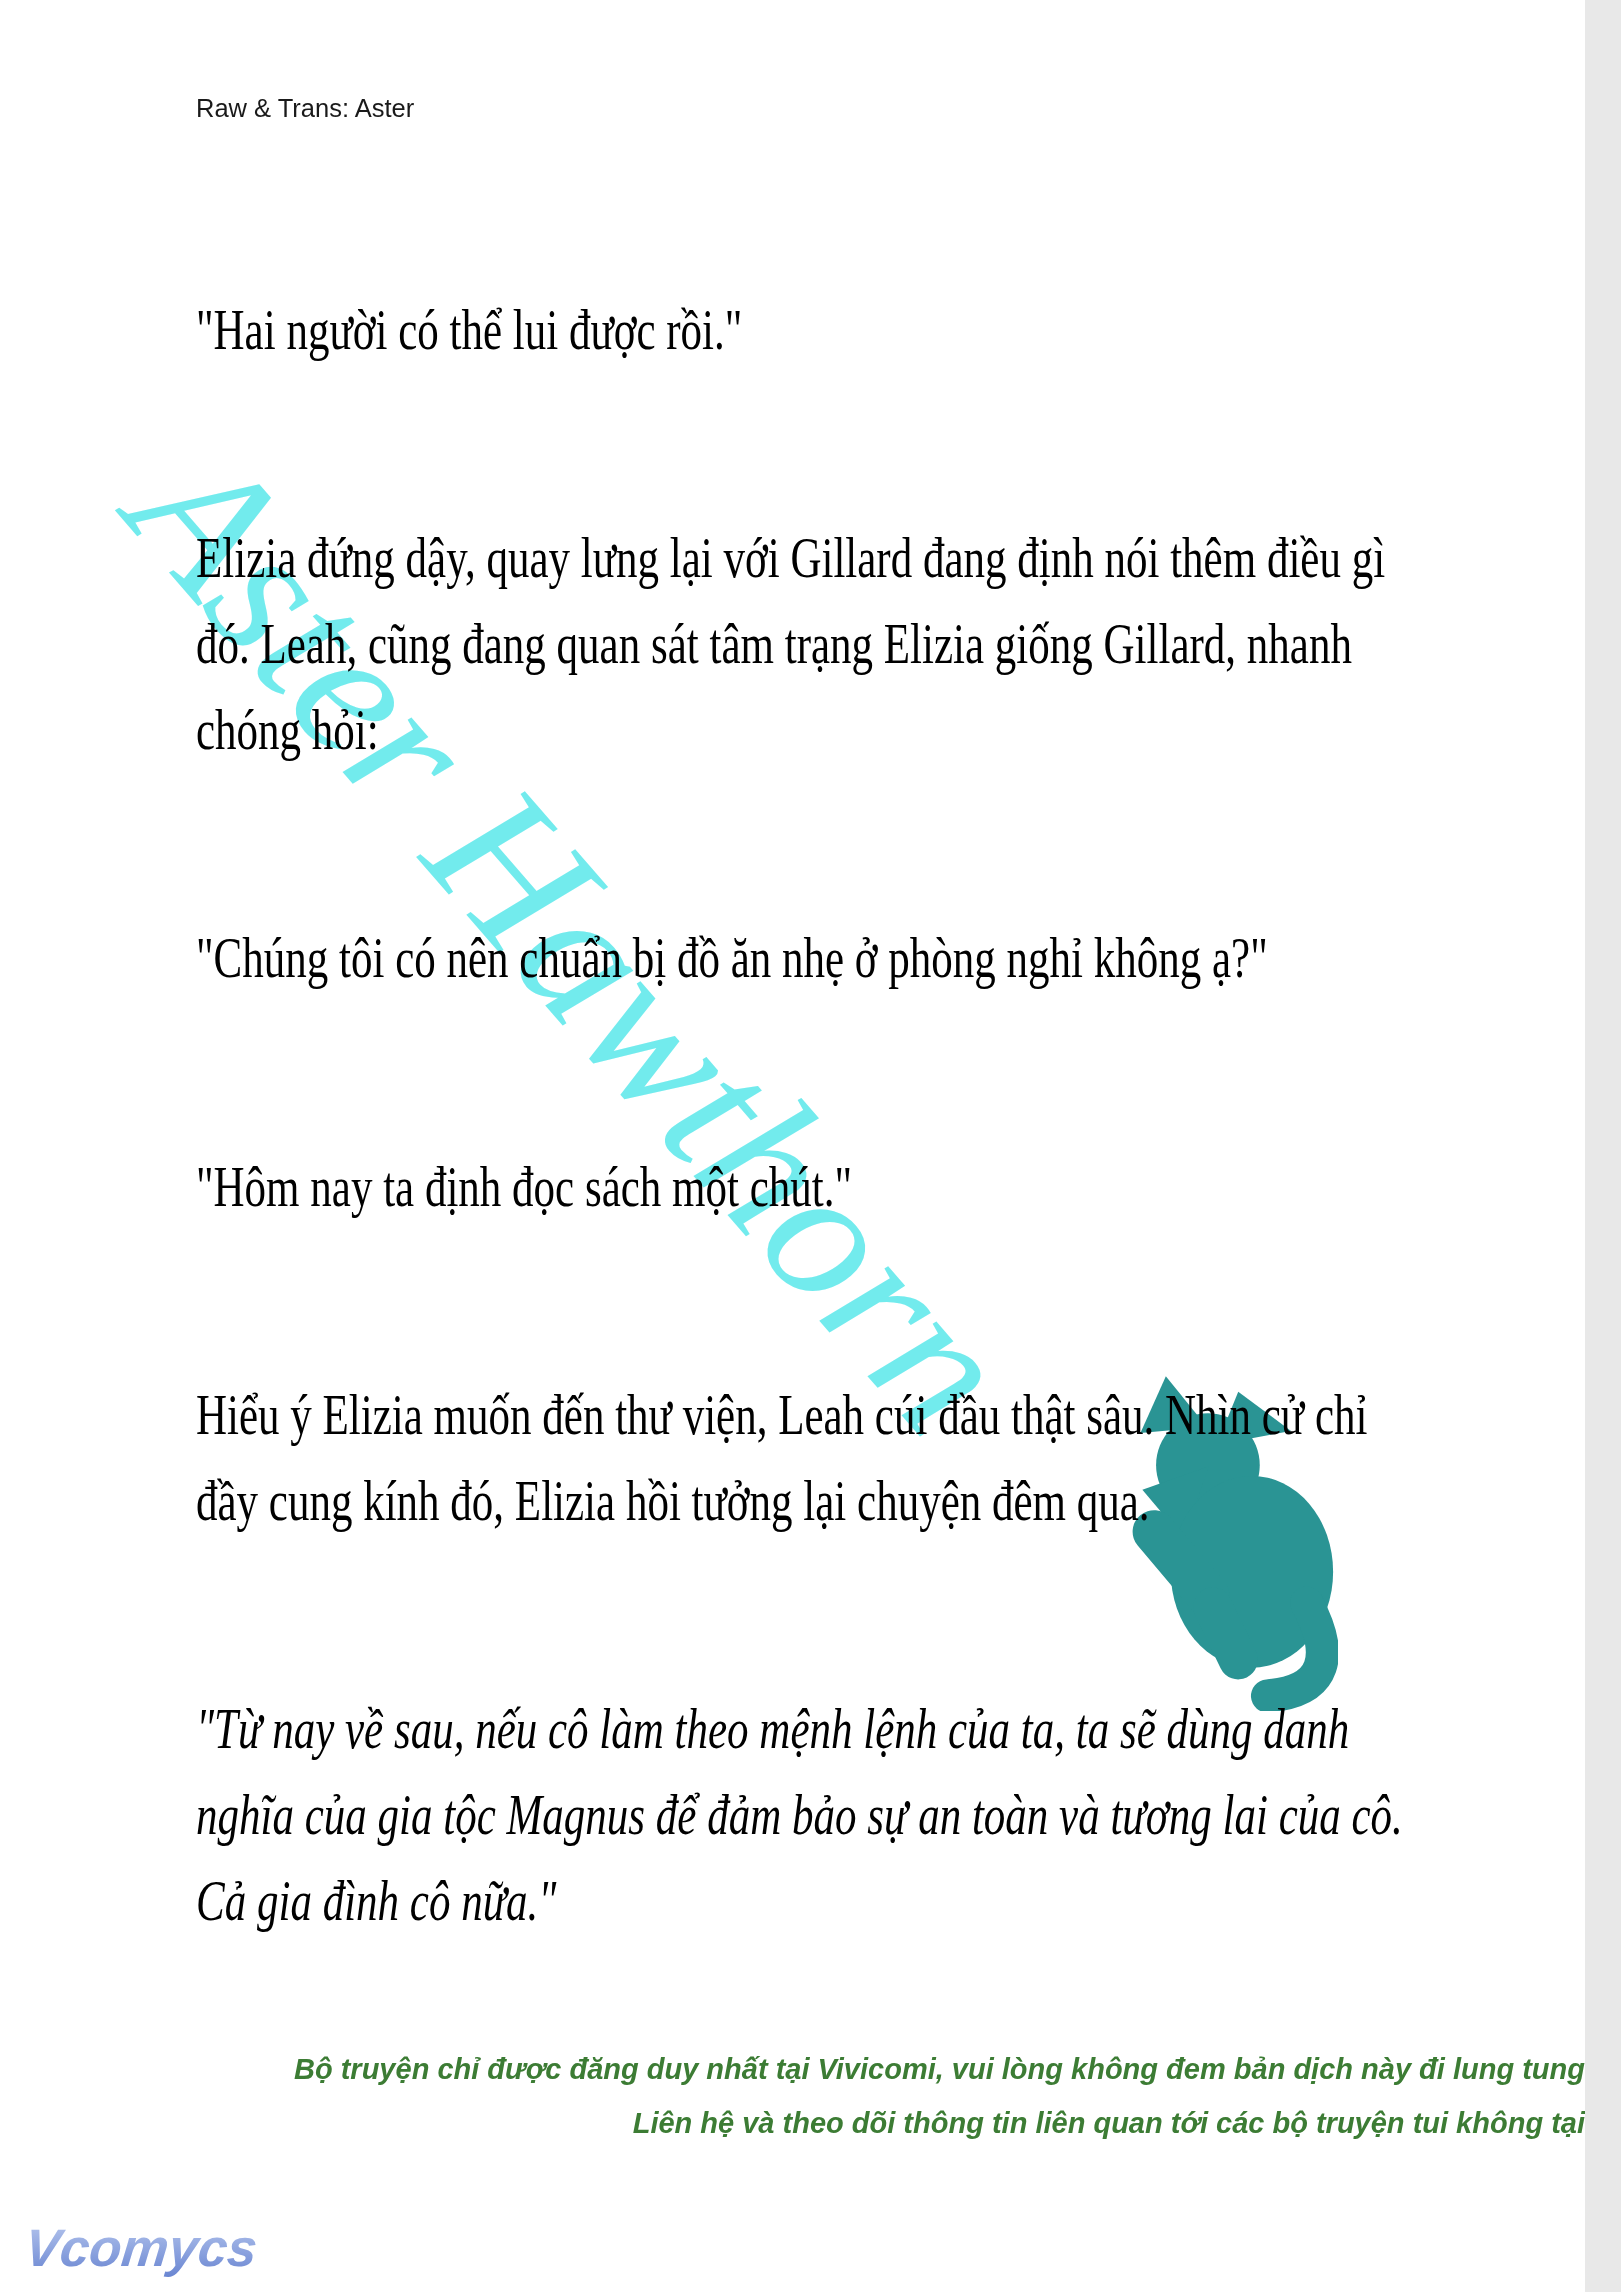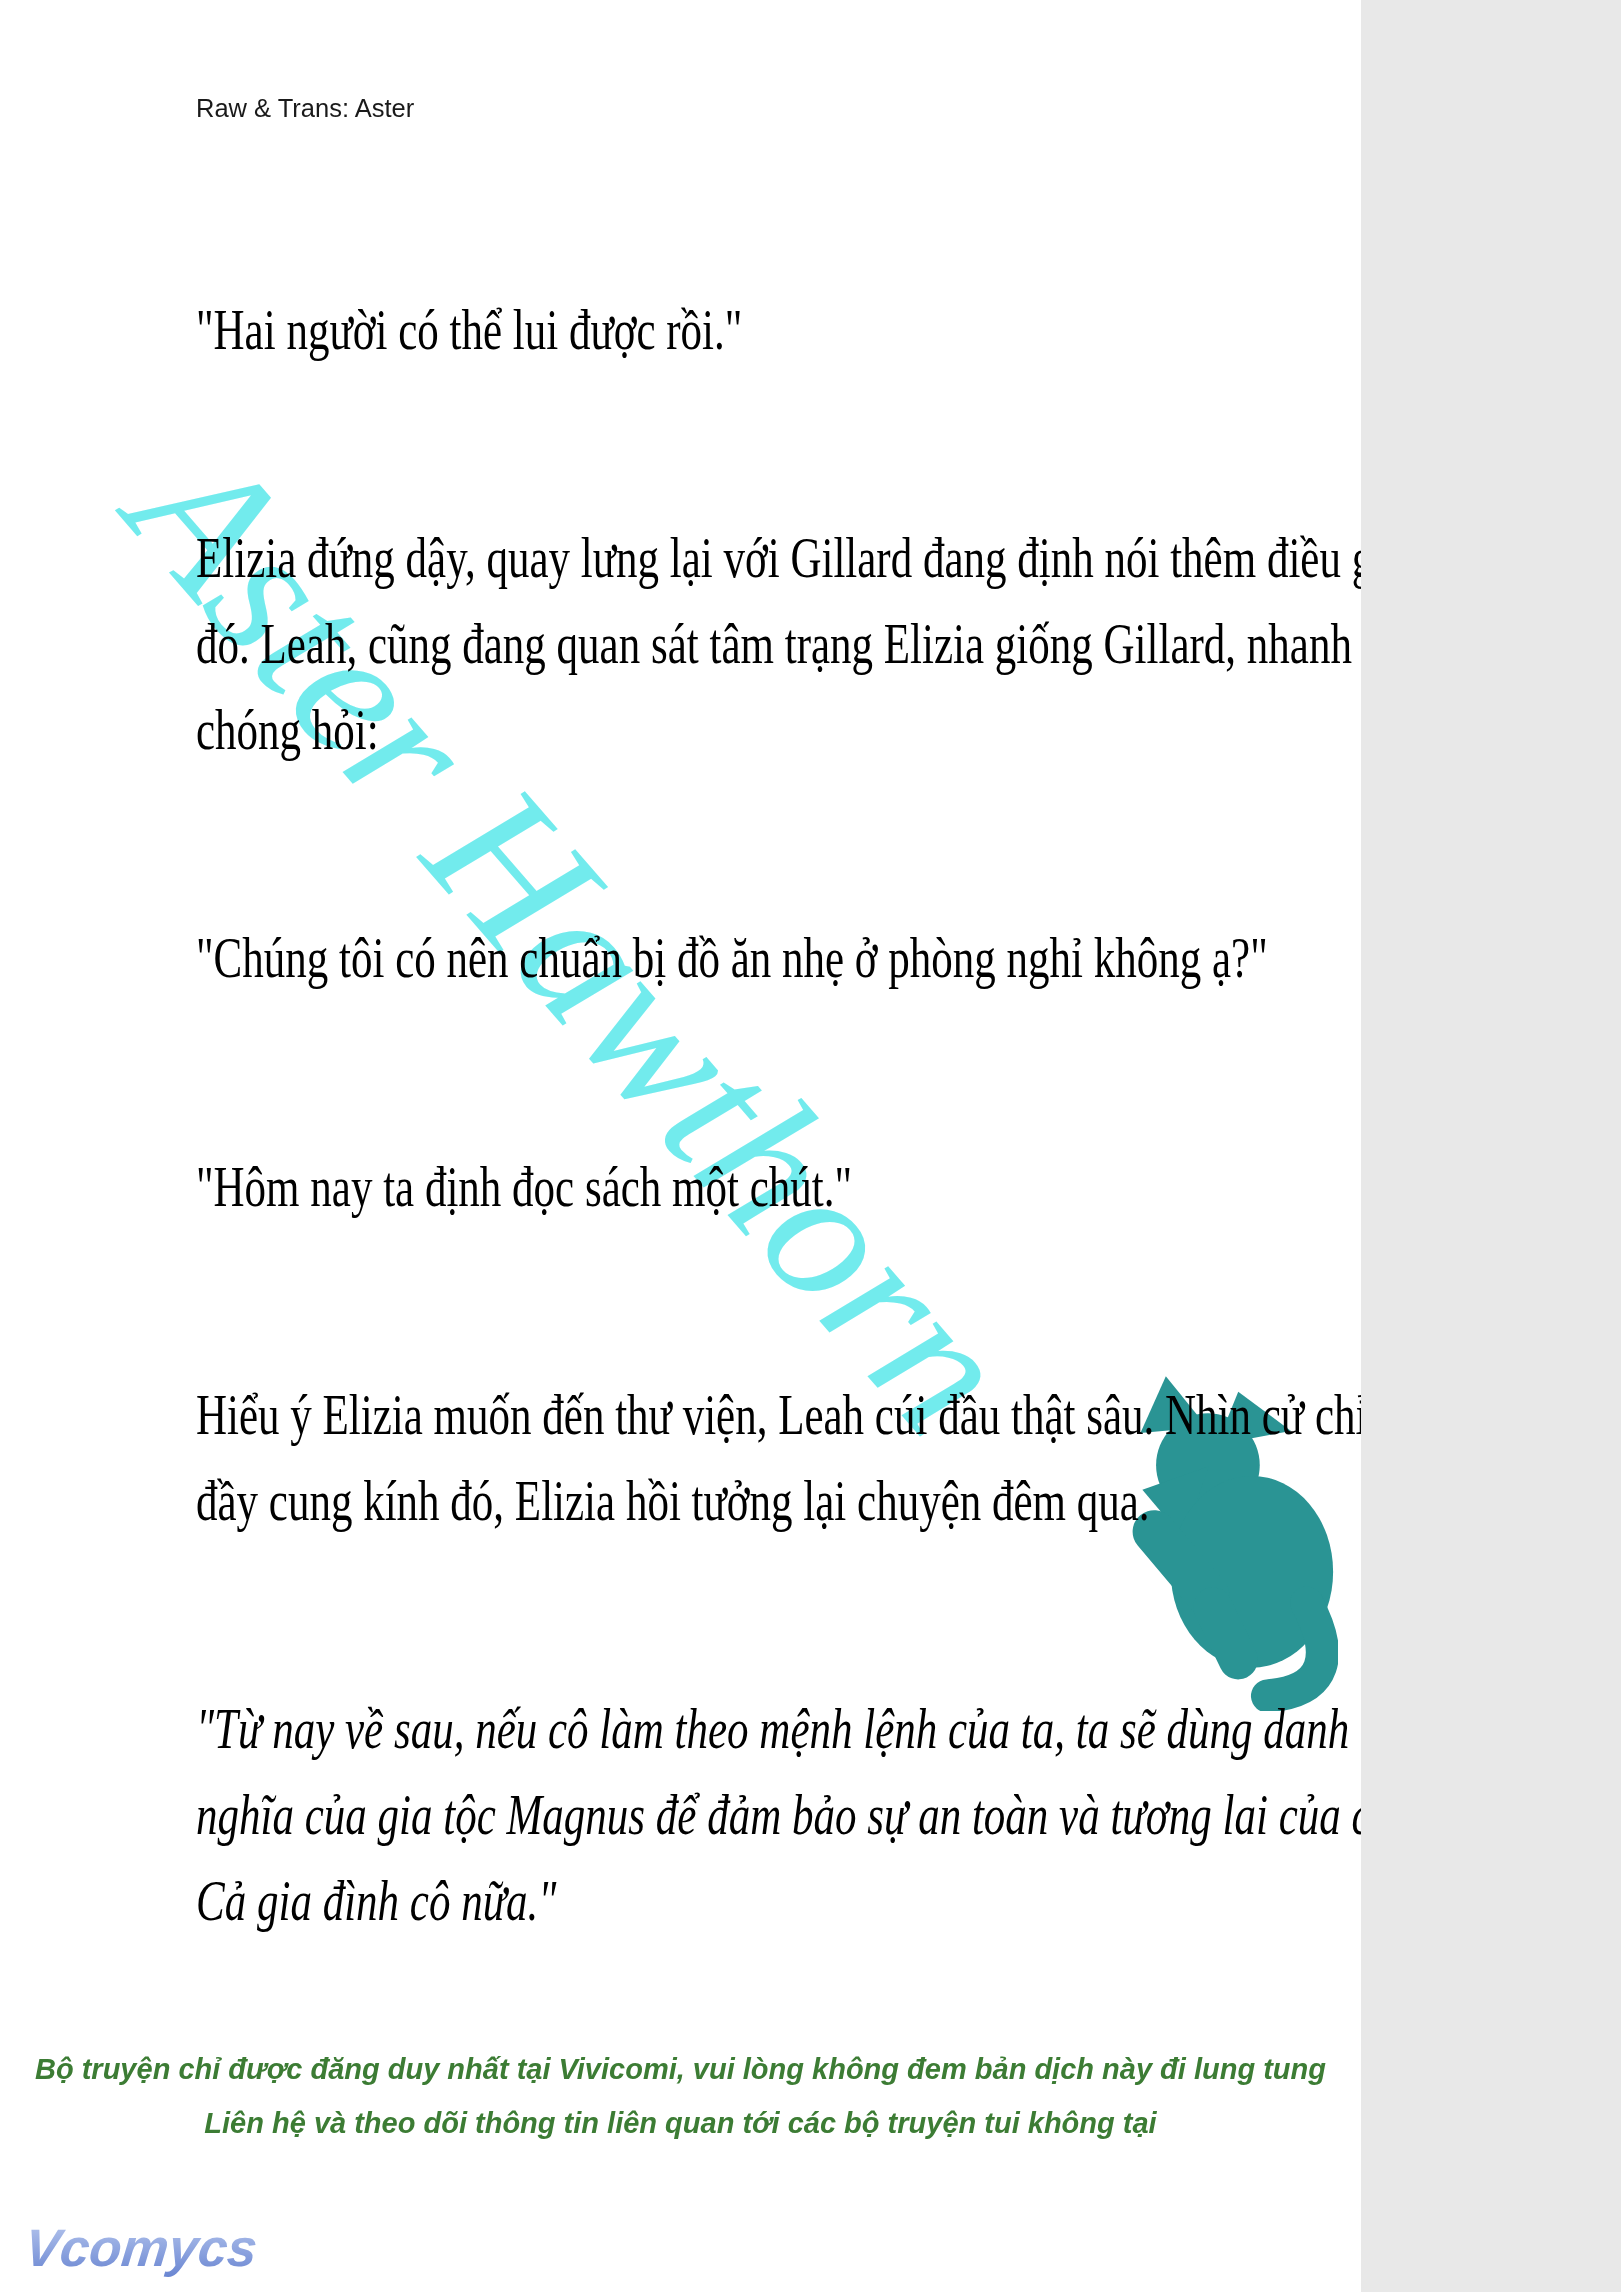--- a/index.html
+++ b/index.html
@@ -1,22 +1,23 @@
 <!DOCTYPE html>
 <html><head>
 <meta charset="utf-8">
 <style>
   html, body { margin: 0; padding: 0; background: #e8e8e8; }
   .page {
     position: relative;
-    width: 1361px;
+    width: 1567px;
     height: 2293px;
     background: #ffffff;
     overflow: hidden;
     font-family: "Liberation Serif", "DejaVu Serif", serif;
+    padding-left: 18px;
   }
 
   
   .header-credit {
     position: absolute;
     left: 196px;
     top: 94px;
     font-family: "Liberation Sans", sans-serif;
     font-size: 25.5px;
     color: #1a1a1a;
@@ -67,21 +68,21 @@
     color: #000000;
   }
   .story p.italic { font-style: italic; }
 
   
   .footer-note {
     position: absolute;
     left: 0;
     top: 2042px;
     width: 100%;
-    text-align: center;
+    text-align: right;
     font-family: "Liberation Sans", sans-serif;
     font-style: italic;
     font-weight: bold;
     font-size: 29px;
     line-height: 54px;
     color: #3c7c34;
     z-index: 2;
   }
 
   

